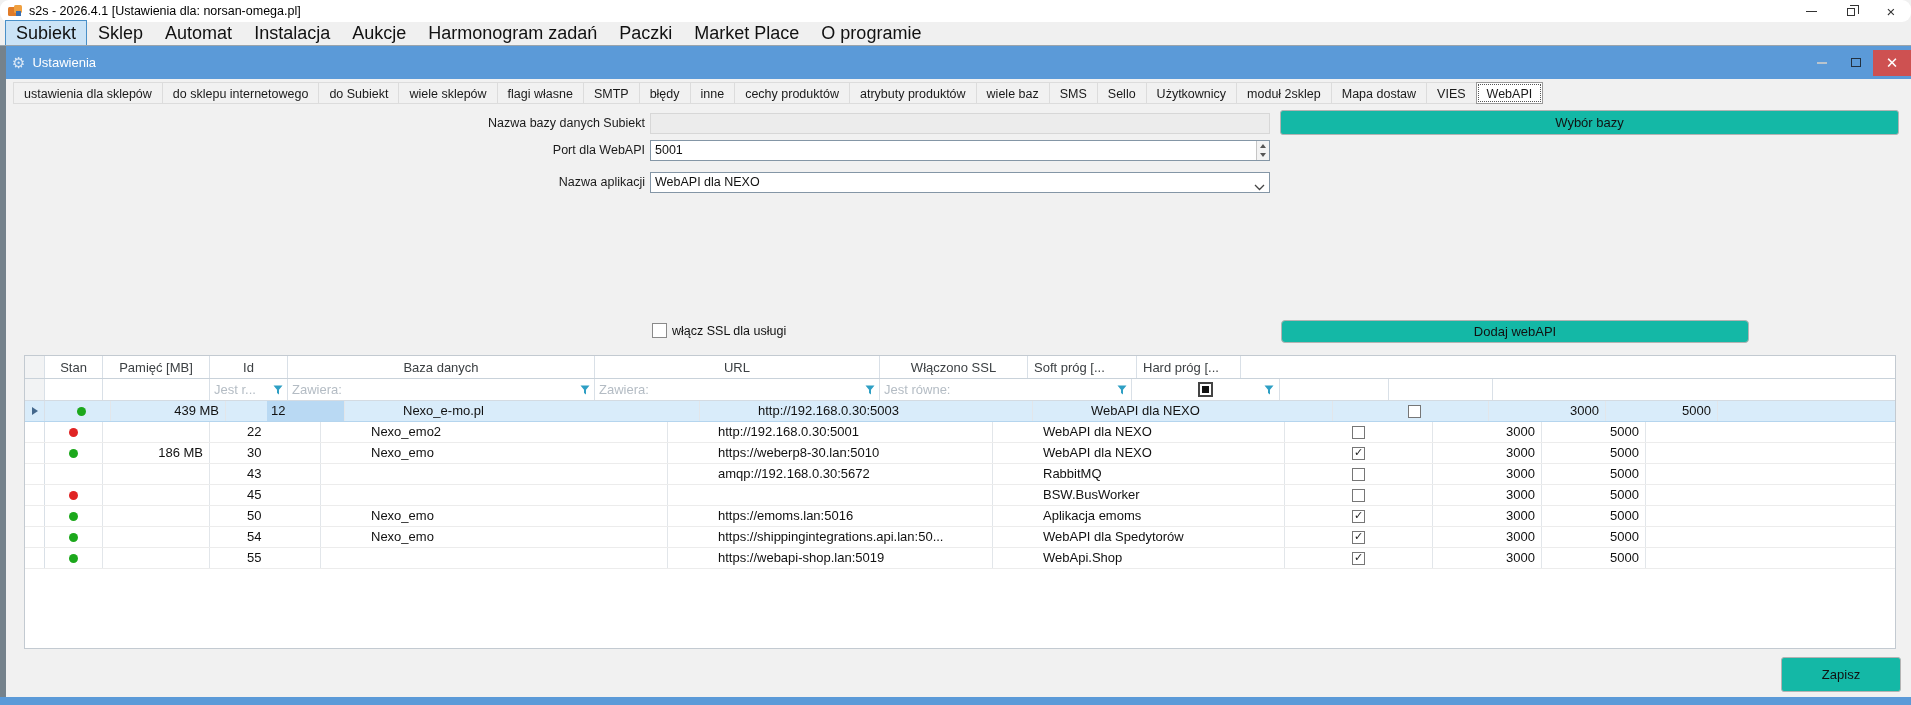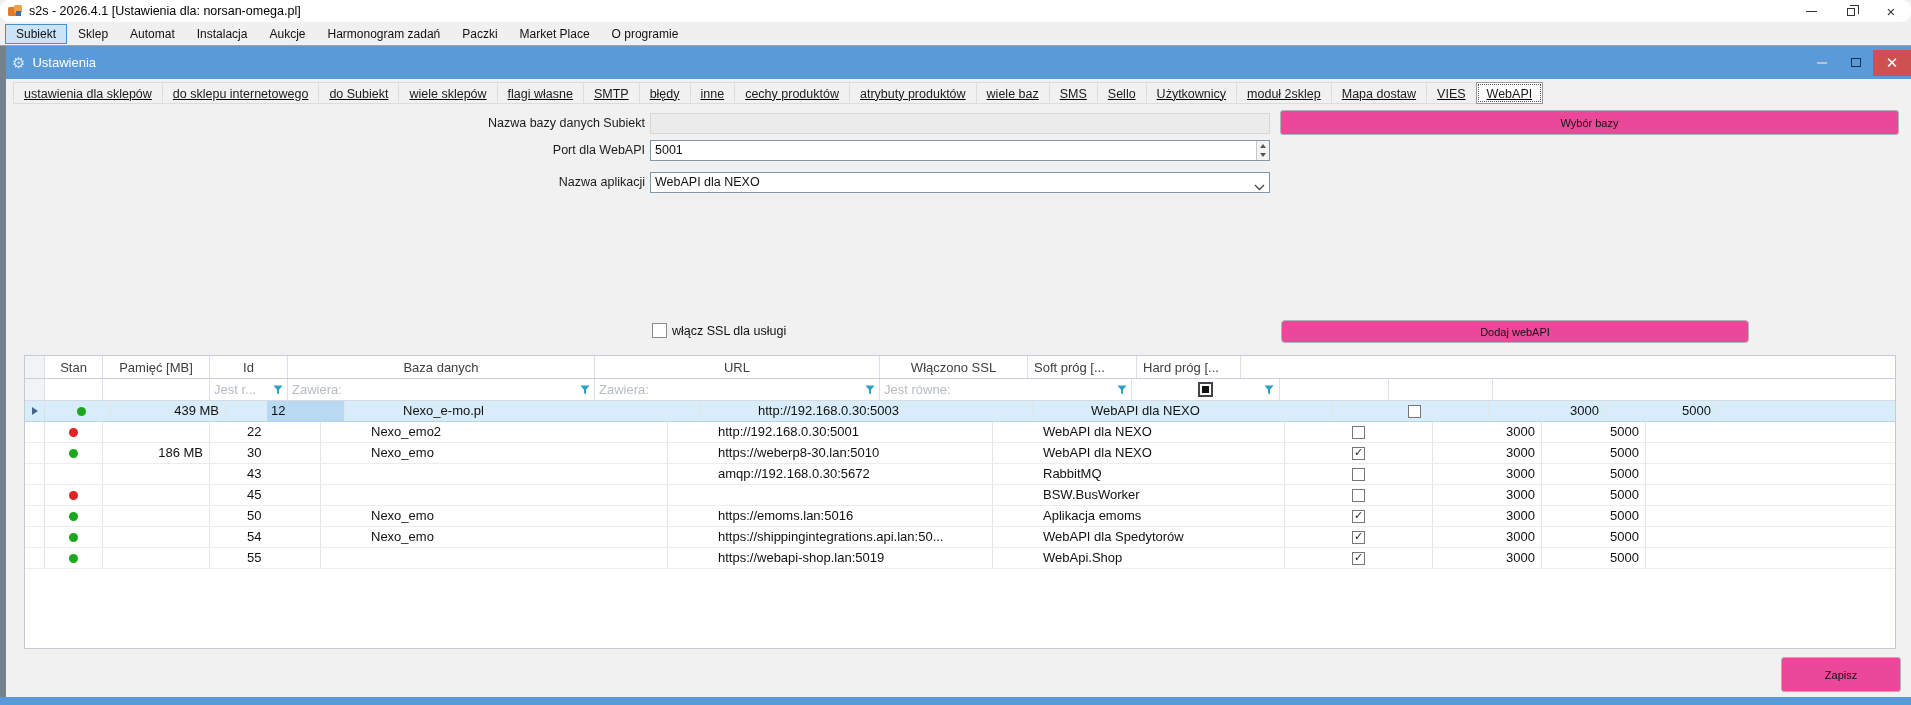--- a/index.html
+++ b/index.html
@@ -9,53 +9,53 @@
   
   .titlebar{position:absolute;left:0;top:0;right:0;height:22px;background:#ffffff;display:flex;align-items:center;padding-left:7px;gap:6px;font-size:12.5px;color:#000;border-radius:9px;}
   .titlebar .ttext{white-space:nowrap;}
   .wincontrols{margin-left:auto;display:flex;height:100%;}
   .wc{width:40px;height:100%;display:flex;align-items:center;justify-content:center;color:#333;}
   .minbar{width:11px;height:0;border-bottom:1.5px solid #333;display:inline-block;}
   .restoreico{position:relative;width:8px;height:8px;border:1.2px solid #333;margin-top:2px;}
   .restoreico::before{content:"";position:absolute;left:2px;top:-4px;width:8px;height:8px;border:1.2px solid #333;border-left:none;border-bottom:none;}
   .closex{font-size:15px;line-height:1;color:#333;}
 
-  .menubar{position:absolute;left:0;top:22px;right:0;height:23px;background:#f0f0f0;display:flex;align-items:center;padding-left:5px;font-size:12px;}
+  .menubar{position:absolute;left:0;top:22px;right:0;height:23px;background:#f0f0f0;display:flex;align-items:center;padding-left:5px;font-size:18px;}
   .mitem{padding:2px 10px;border:1px solid transparent;color:#111;white-space:nowrap;cursor:default;}
   .mitem.sel{background:var(--c-menu_highlight,#CBE3F6);border-color:#4a90c8;}
 
   
   .child{position:absolute;left:0;top:45px;right:0;bottom:0;border-top:1px solid #9aa4ac;border-bottom:8px solid var(--c-accent,#5B9AD8);background:#f1f1f1;}
   .leftedge{position:absolute;left:0;top:0;bottom:0;width:6px;background:#75828c;z-index:5;}
   .ctitle{position:absolute;left:0;top:0;right:0;height:33px;background:var(--c-accent,#5B9AD8);display:flex;align-items:center;padding-left:12px;gap:7px;color:#fff;font-size:13px;}
   .gear{font-size:15px;color:#dde9f6;line-height:1;}
   .cwc{margin-left:auto;display:flex;align-items:center;height:100%;}
   .cwc .cbtn{width:34px;height:100%;display:flex;align-items:center;justify-content:center;}
   .cminbar{width:10px;height:0;border-bottom:2px solid #b9c4cd;display:inline-block;}
   .cmaxico{width:10px;height:9px;border:1.5px solid #233140;display:inline-block;}
   .cclose{width:38px;height:26px;background:var(--c-close_red,#CE5151);display:flex;align-items:center;justify-content:center;color:#fff;font-size:15px;font-weight:bold;margin-right:0;}
 
   .cbody{position:absolute;left:0;top:33px;right:0;bottom:0;background:#f1f1f1;}
 
   
-  .tabstrip{position:absolute;left:14px;top:3px;height:22px;display:flex;align-items:stretch;font-size:12.5px;text-decoration:underline;}
+  .tabstrip{position:absolute;left:14px;top:3px;height:22px;display:flex;align-items:stretch;font-size:12.5px;}
   .tab{padding:3px 10px 2px 10px;border:1px solid #dcdcdc;margin-left:-1px;background:#f1f1f1;color:#1a1a1a;white-space:nowrap;display:flex;align-items:center;}
   .tab.sel{background:#fff;border-color:#9a9a9a;outline:1px dotted #555;outline-offset:-3px;position:relative;z-index:2;}
 
   
   .flabel{position:absolute;font-size:12.5px;color:#1a1a1a;height:21px;line-height:21px;white-space:nowrap;right:1266px;}
   .field{position:absolute;left:650px;width:620px;height:21px;background:#fff;border:1px solid #8496a6;font-size:12.5px;color:#111;}
   .field .fval{position:absolute;left:4px;top:0;line-height:19px;}
   .field.disabled{background:#ececec;border-color:#d7d7d7;}
   .spin{position:absolute;right:0;top:0;bottom:0;width:13px;border-left:1px solid #c6c6c6;display:flex;flex-direction:column;background:#f3f3f3;}
   .sbtn{flex:1;display:flex;align-items:center;justify-content:center;}
   .triu{width:0;height:0;border-left:3px solid transparent;border-right:3px solid transparent;border-bottom:4px solid #555;}
   .trid{width:0;height:0;border-left:3px solid transparent;border-right:3px solid transparent;border-top:4px solid #555;}
   .chev{position:absolute;right:4px;top:7px;}
-  .btn{position:absolute;background:#ec4899;border:1px solid #b3b3b3;border-radius:3px;font-size:11px;color:#111;display:flex;align-items:center;justify-content:center;cursor:default;text-align:center;}
+  .btn{position:absolute;background:#14b8a6;border:1px solid #b3b3b3;border-radius:3px;font-size:13px;color:#111;display:flex;align-items:center;justify-content:center;cursor:default;text-align:center;}
   .sslwrap{position:absolute;left:652px;top:244px;display:flex;align-items:center;gap:5px;font-size:12.5px;color:#111;}
   .ckbox{width:15px;height:15px;background:#fff;border:1px solid #8a8a8a;display:inline-block;}
 
   
   .grid{position:absolute;left:24px;top:276px;width:1872px;height:294px;background:#fff;border:1px solid #c3cad1;overflow:hidden;font-size:13px;}
   .g-header{display:flex;height:23px;border-bottom:1px solid #c9d2da;color:#3c4043;}
   .hcell{display:flex;align-items:center;justify-content:center;border-right:1px solid #d9e0e7;overflow:hidden;white-space:nowrap;}
   .hcell.c-soft,.hcell.c-hard{justify-content:flex-start;padding-left:6px;}
   .hcell.c-ind,.fcell.c-ind{background:#f2f3f4;}
   .g-filter{display:flex;height:22px;border-bottom:1px solid #d4dbe2;color:#b4bcc4;}

